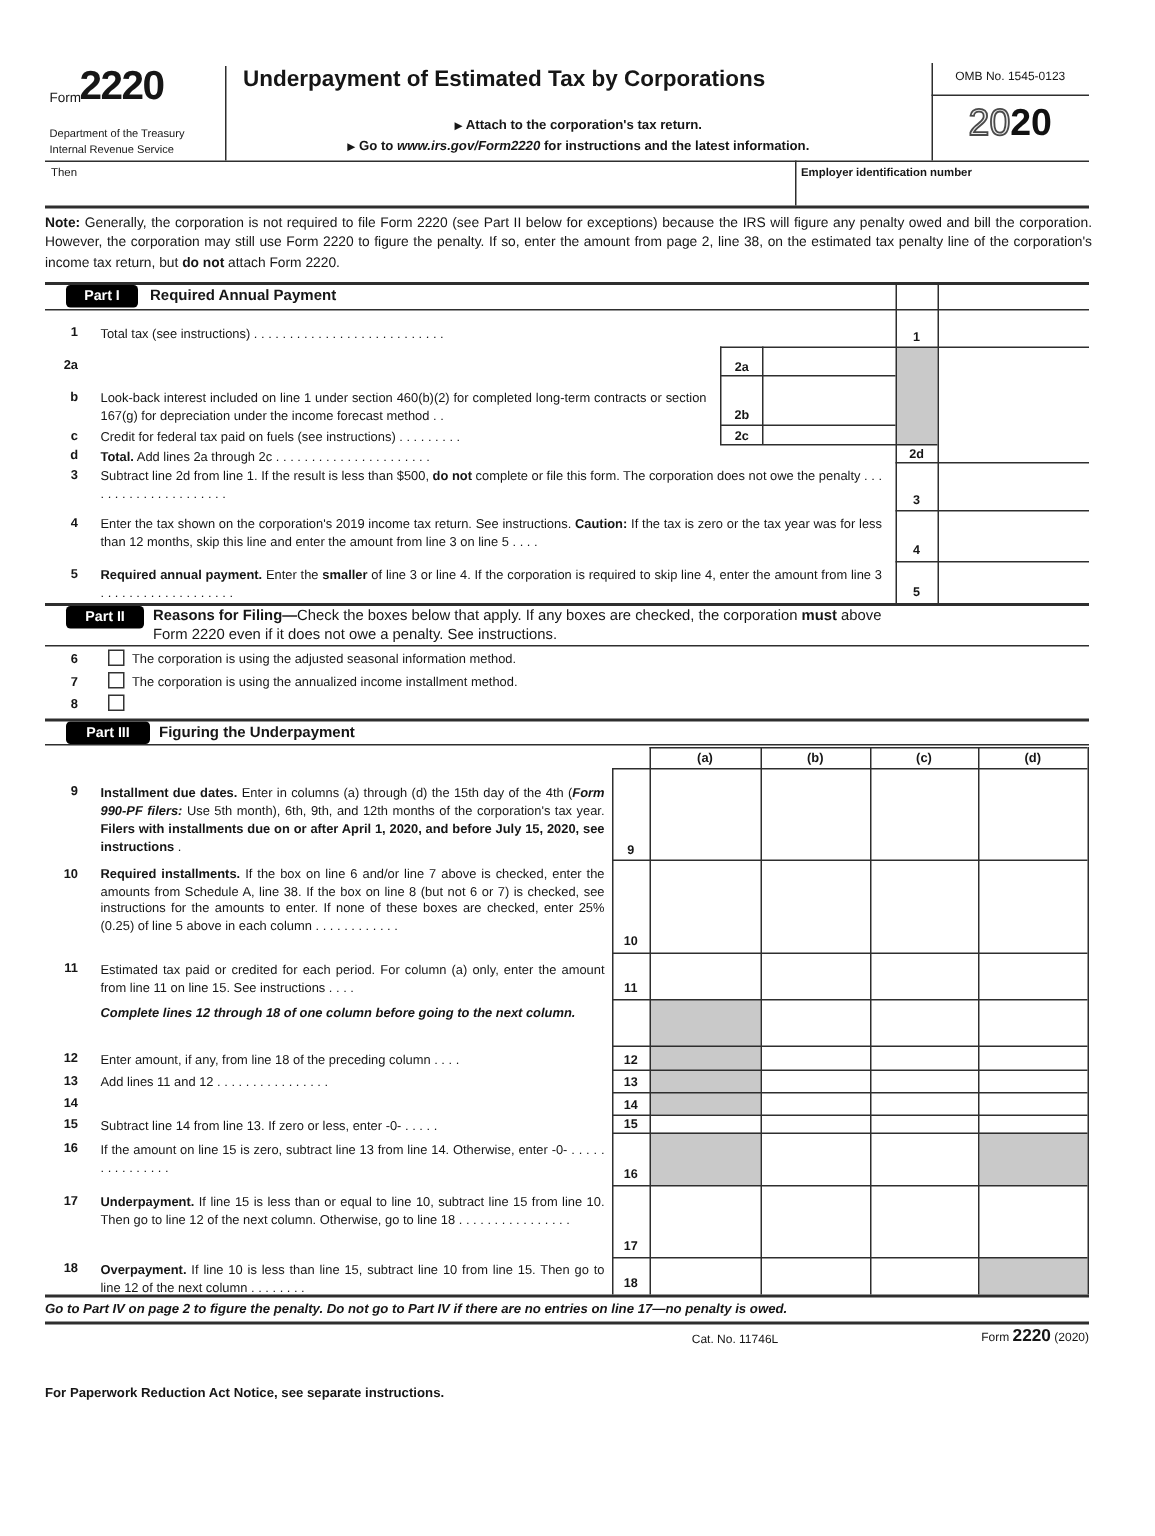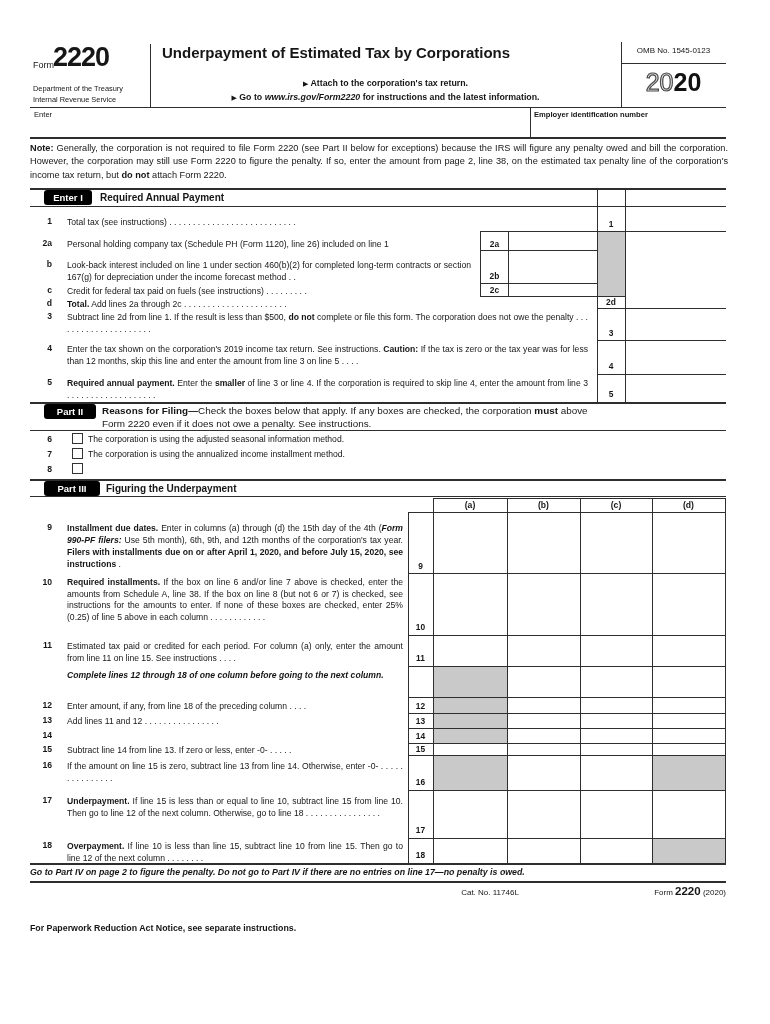--- a/index.html
+++ b/index.html
@@ -42,37 +42,36 @@
     <span>Attach to the corporation's tax return.</span>
   </div>
   <div class="abs" style="left:150px;top:92px;width:471px;text-align:center;font-size:8.8px;font-weight:bold;">
     <span style="font-size:7px;">▶</span>
     <span>Go to </span><span class="i">www.irs.gov/Form2220</span><span> for instructions and the latest information.</span>
   </div>
 
   <div class="abs" style="left:621px;top:46px;width:105px;text-align:center;font-size:8px;">OMB No. 1545-0123</div>
   <div class="abs" style="left:621px;top:68px;width:105px;text-align:center;font-size:25px;letter-spacing:0px;"><span class="yr-o">20</span><span class="yr-s">20</span></div>
 
-  <div class="abs" style="left:34px;top:110px;font-size:7.6px;">Enter</div>
+  <div class="abs" style="left:34px;top:110px;font-size:7.6px;">Then</div>
   <div class="abs" style="left:534px;top:110px;font-size:7.6px;font-weight:bold;">Employer identification number</div>
   <div class="cell" style="left:32px;top:119px;width:495px;height:17px;"></div>
   <div class="cell" style="left:532px;top:119px;width:193px;height:17px;"></div>
 
   <div class="abs" style="left:30px;top:142px;width:698px;font-size:9.2px;line-height:13.3px;text-align:justify;"><span class="b">Note: </span><span>Generally, the corporation is not required to file Form 2220 (see Part II below for exceptions) because the IRS will figure any penalty owed and bill the corporation. However, the corporation may still use Form 2220 to figure the penalty. If so, enter the amount from page 2, line 38, on the estimated tax penalty line of the corporation's income tax return, but </span><span class="b">do not</span><span> attach Form 2220.</span></div>
 
-  <div class="badge" style="left:44px;top:190px;width:48px;height:15px;">Enter I</div>
+  <div class="badge" style="left:44px;top:190px;width:48px;height:15px;">Part I</div>
   <div class="bartitle" style="left:100px;top:192px;">Required Annual Payment</div>
 
   <div class="rownum" style="left:30px;top:216px;">1</div>
   <div class="lbl" style="left:67px;top:216px;width:521px;"><span>Total tax (see instructions)  .   .   .   .   .   .   .   .   .   .   .   .   .   .   .   .   .   .   .   .   .   .   .   .   .   .   .</span></div>
   <div class="boxnum" style="left:597px;top:219px;width:28px;">1</div>
   <div class="cell" style="left:626px;top:207px;width:99px;height:23px;"></div>
 
   <div class="rownum" style="left:30px;top:238px;">2a</div>
-  <div class="lbl" style="left:67px;top:238px;width:404px;"><span>Personal holding company tax (Schedule PH (Form 1120), line 26) included on line 1</span></div>
   <div class="boxnum" style="left:481px;top:239px;width:27px;">2a</div>
   <div class="cell" style="left:509px;top:232px;width:87px;height:17px;"></div>
 
   <div class="rownum" style="left:30px;top:259px;">b</div>
   <div class="lbl" style="left:67px;top:259px;width:404px;"><span>Look-back interest included on line 1 under section 460(b)(2) for completed long-term contracts or section 167(g) for depreciation under the income forecast method .    .</span></div>
   <div class="boxnum" style="left:481px;top:271px;width:27px;">2b</div>
   <div class="cell" style="left:509px;top:251px;width:87px;height:31px;"></div>
 
   <div class="rownum" style="left:30px;top:285px;">c</div>
   <div class="lbl" style="left:67px;top:285px;width:404px;"><span>Credit for federal tax paid on fuels (see instructions) .   .   .   .   .   .   .   .   .</span></div>

